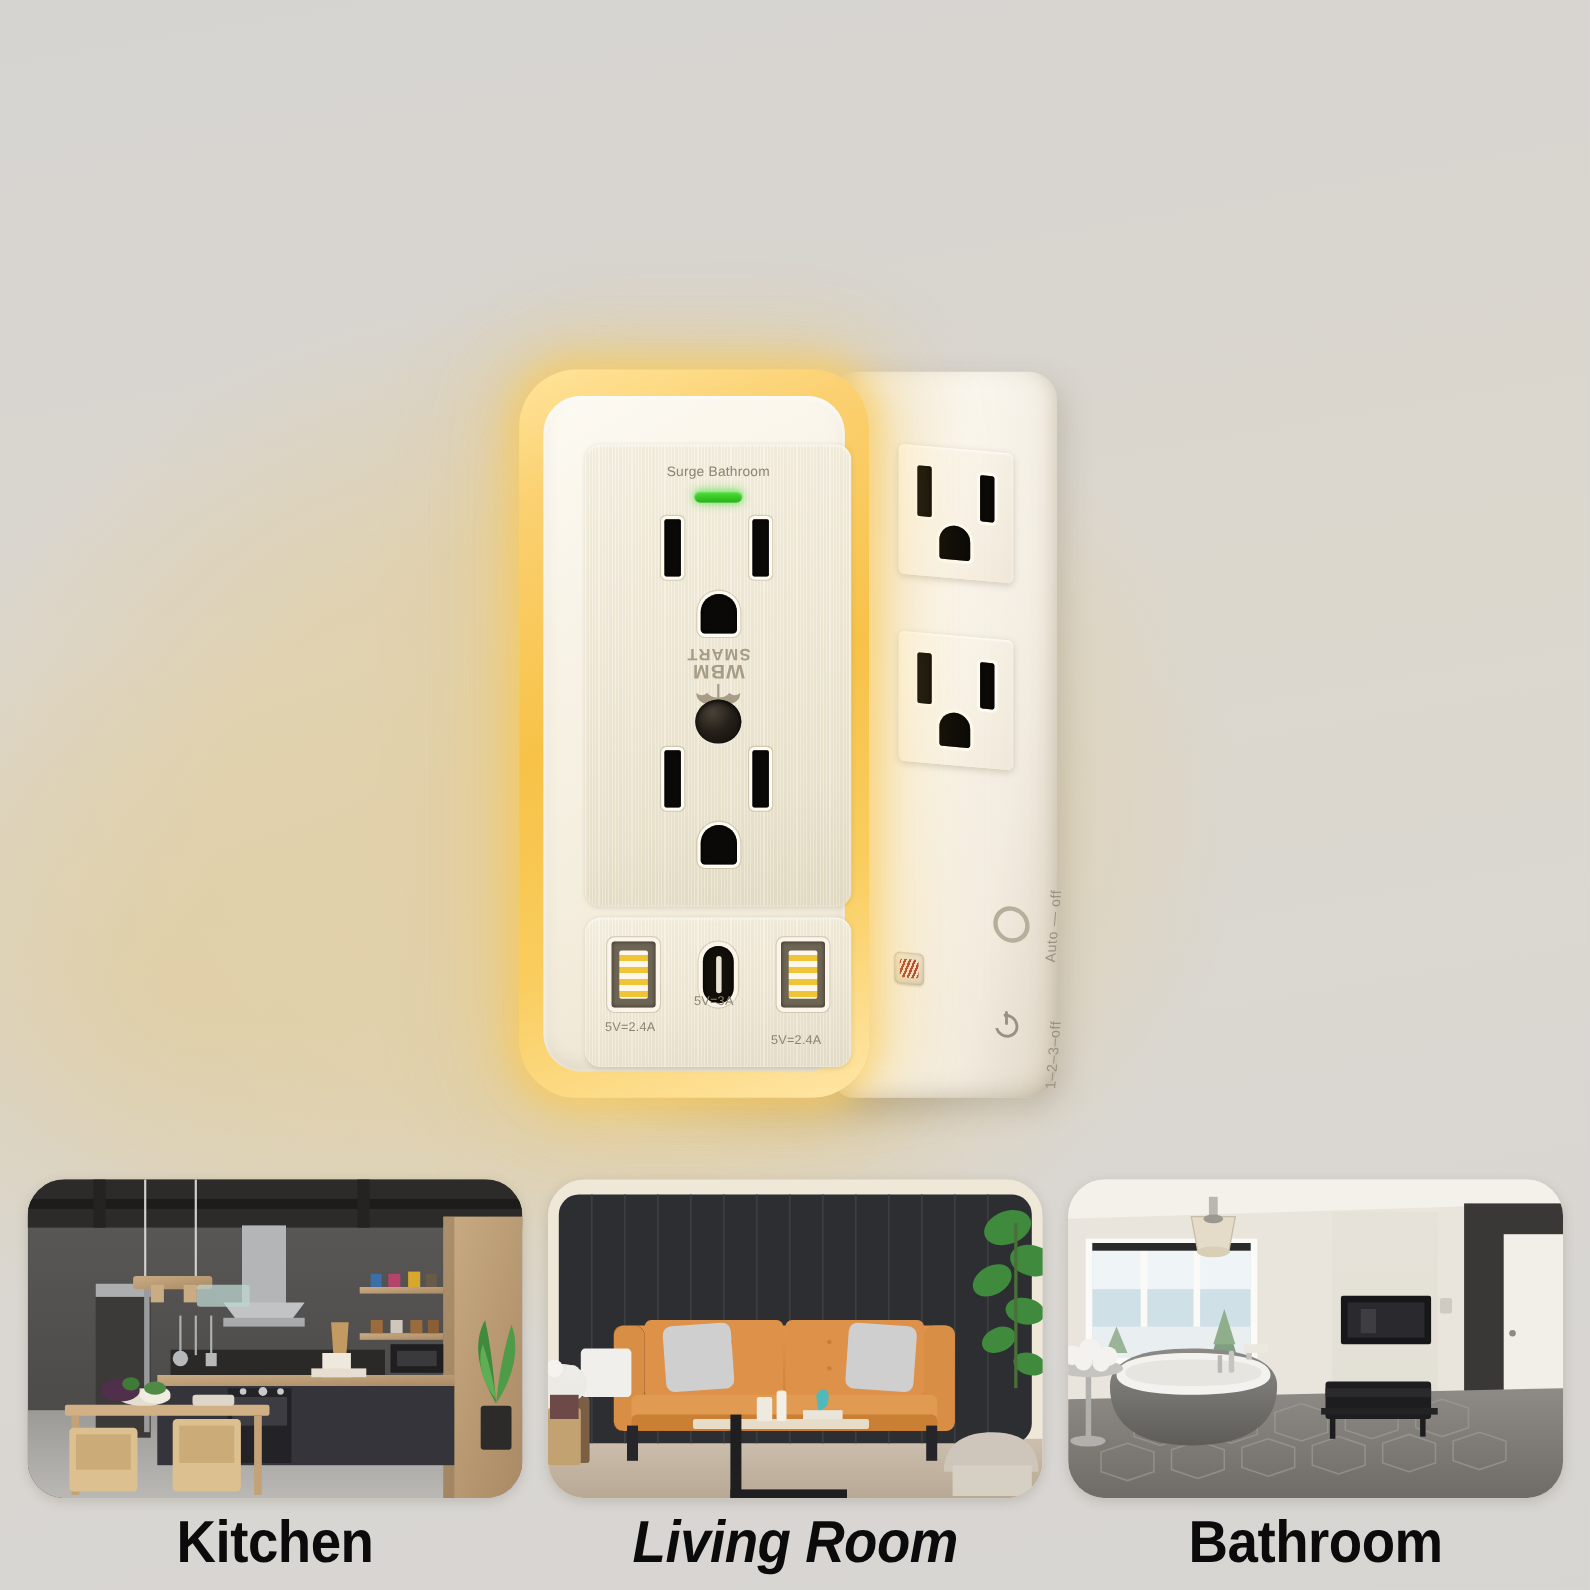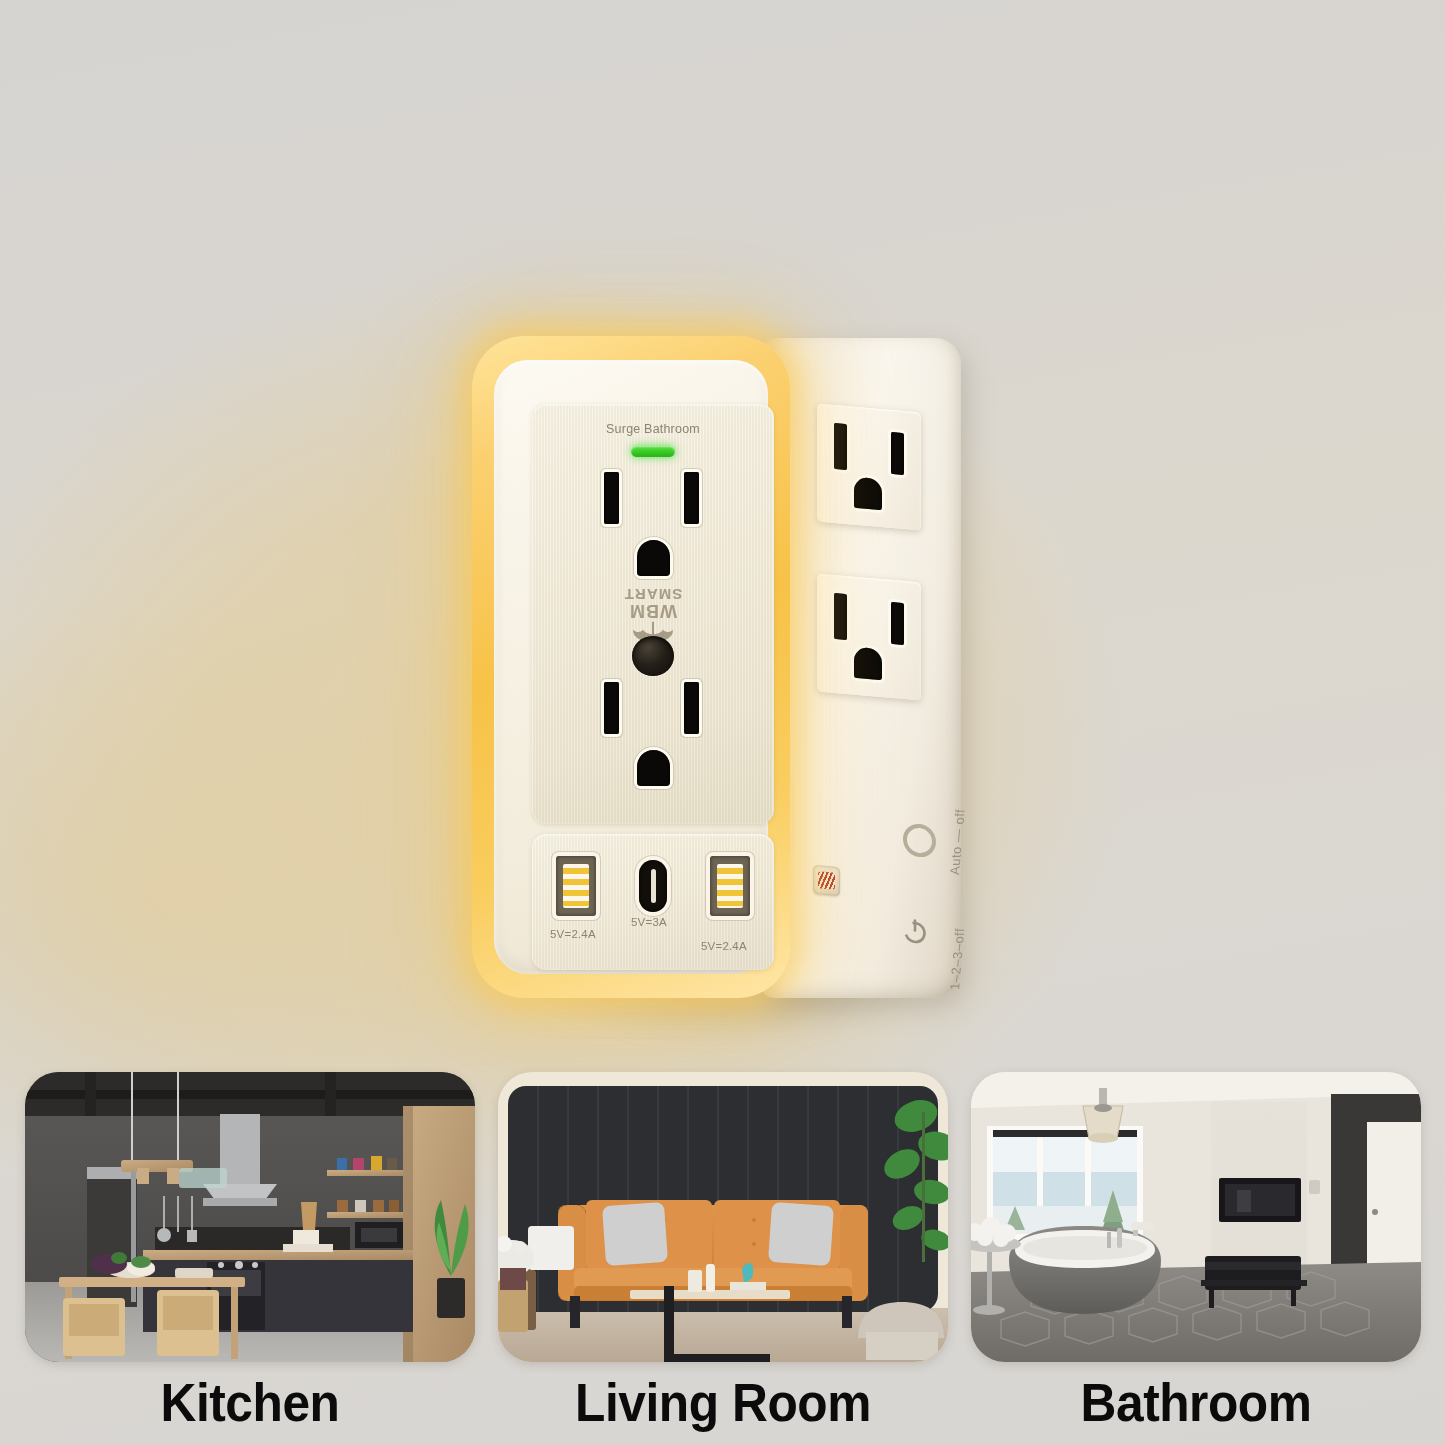--- a/index.html
+++ b/index.html
@@ -147,21 +147,21 @@
     position:absolute;left:107px;top:26px;width:28px;height:52px;border-radius:14px;
     background:#120f0a;
     box-shadow:inset 0 0 4px #000, 0 0 0 4px #faf5e8, 0 0 0 5px rgba(150,136,112,.30);
   }
   .usb-c::after{
     content:"";position:absolute;left:50%;top:9px;margin-left:-2.5px;width:5px;height:34px;
     border-radius:3px;background:#e9e3d4;
   }
   .usb-lab{position:absolute;font-size:11.5px;color:#8c8372;letter-spacing:.2px;}
   #lab-usb-a-left{left:18px;top:94px;}
-  #lab-usb-c{left:99px;top:82px;}
+  #lab-usb-c{left:99px;top:71px;}
   #lab-usb-a-right{left:169px;top:106px;}
 
   
   .side-outlet{
     position:absolute;width:104px;height:118px;border-radius:5px;
     background:linear-gradient(105deg,#fdfaf3 0%,#f8f3e9 55%,#efe8da 100%);
     box-shadow:0 2px 7px rgba(130,117,94,.32), inset 0 1px 2px rgba(255,255,255,.9);
     transform:skewY(5deg);
   }
   .side-outlet .sl{
@@ -202,21 +202,21 @@
     position:absolute;font-size:13px;color:#9a9181;letter-spacing:.5px;white-space:nowrap;
     transform-origin:left top;transform:rotate(-90deg) skewY(5deg);
   }
   #label-auto-off{left:477px;top:545px;}
   #label-123-off{left:477px;top:660px;}
 
   
   .scenes{position:absolute;left:0;top:1072px;width:1445px;height:373px;}
   .scene{position:absolute;top:0;width:450px;}
   #scene-kitchen{left:25px;}
-  #scene-living{left:498px;}
+  #scene-living{left:498px;font-style:italic;}
   #scene-bathroom{left:971px;}
   .scene-photo{
     position:relative;width:450px;height:290px;border-radius:34px;overflow:hidden;
     box-shadow:0 3px 10px rgba(110,100,84,.22);
   }
   .scene-photo svg{display:block;width:450px;height:290px;}
   .scene-cap{
     margin-top:9px;text-align:center;font-size:54px;font-weight:700;color:#0b0b0b;
     letter-spacing:-.5px;transform:scaleX(.92);transform-origin:center;
   }

